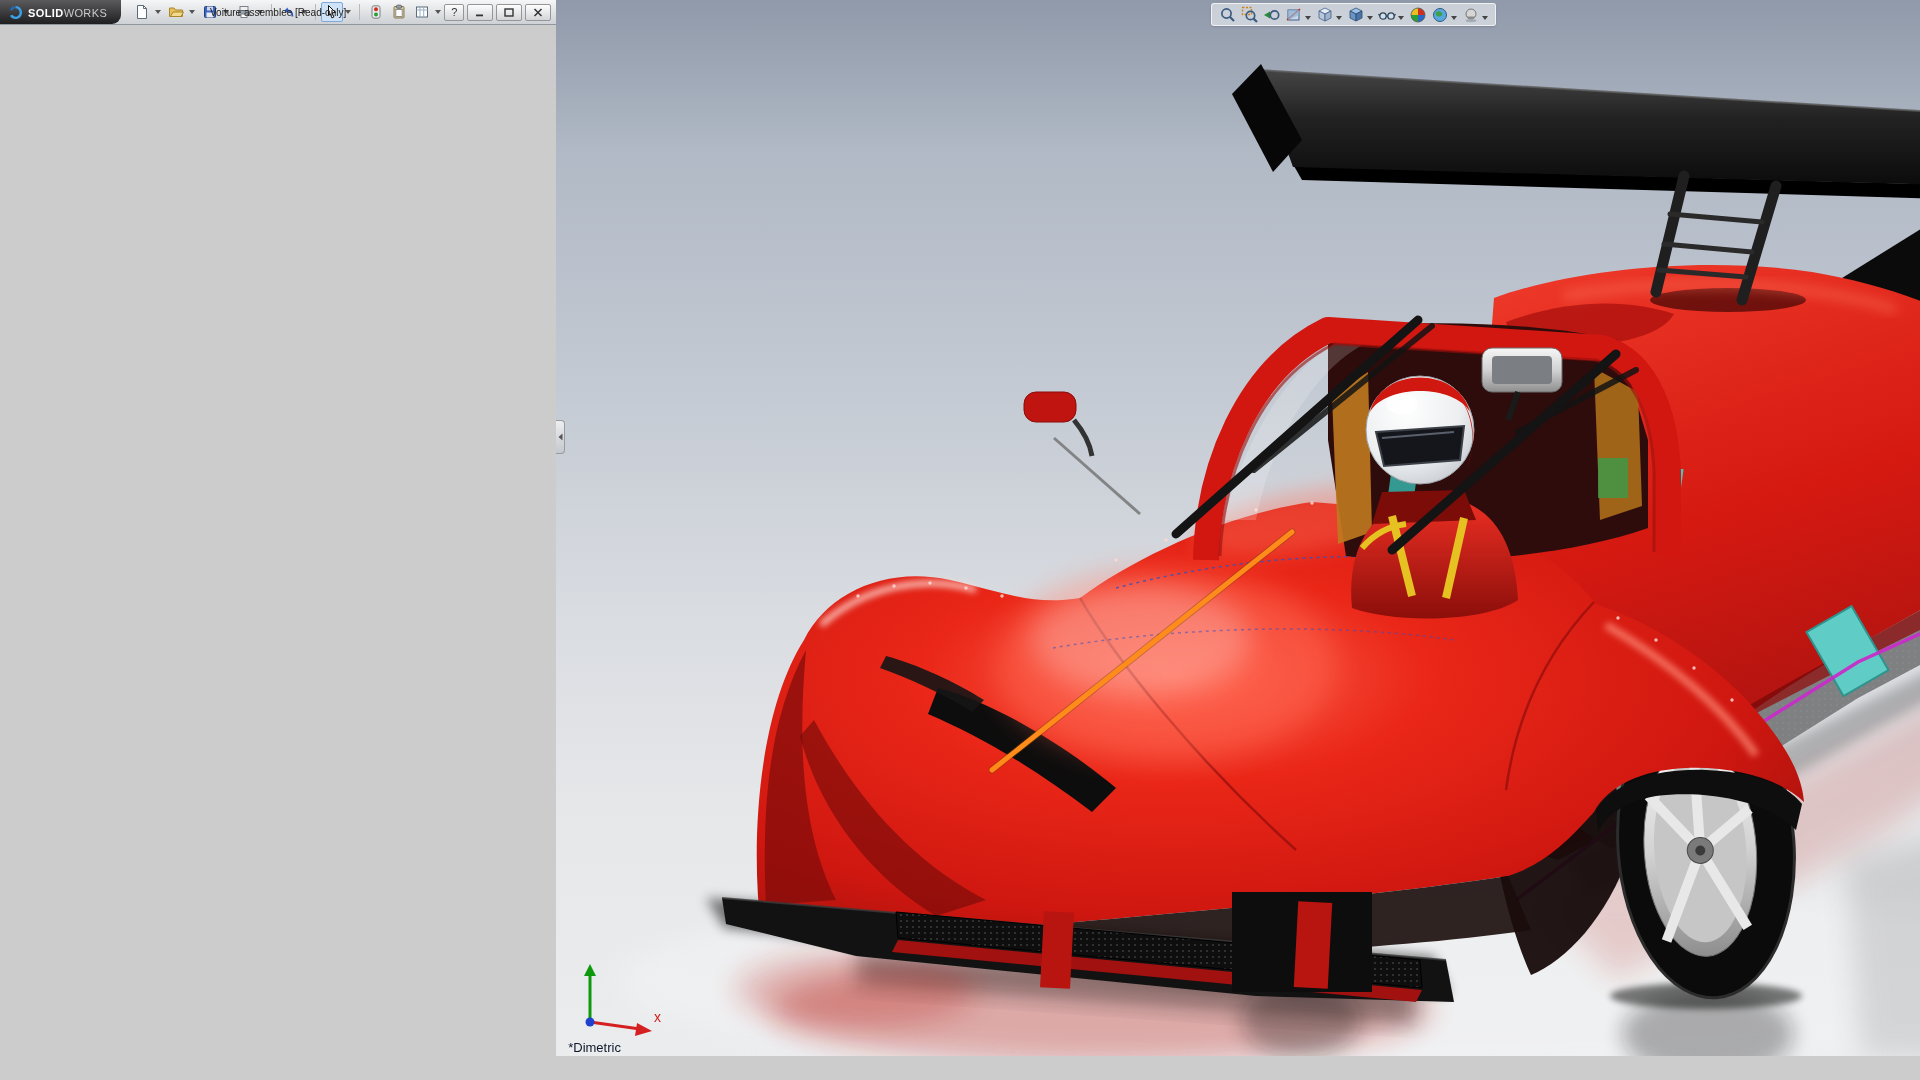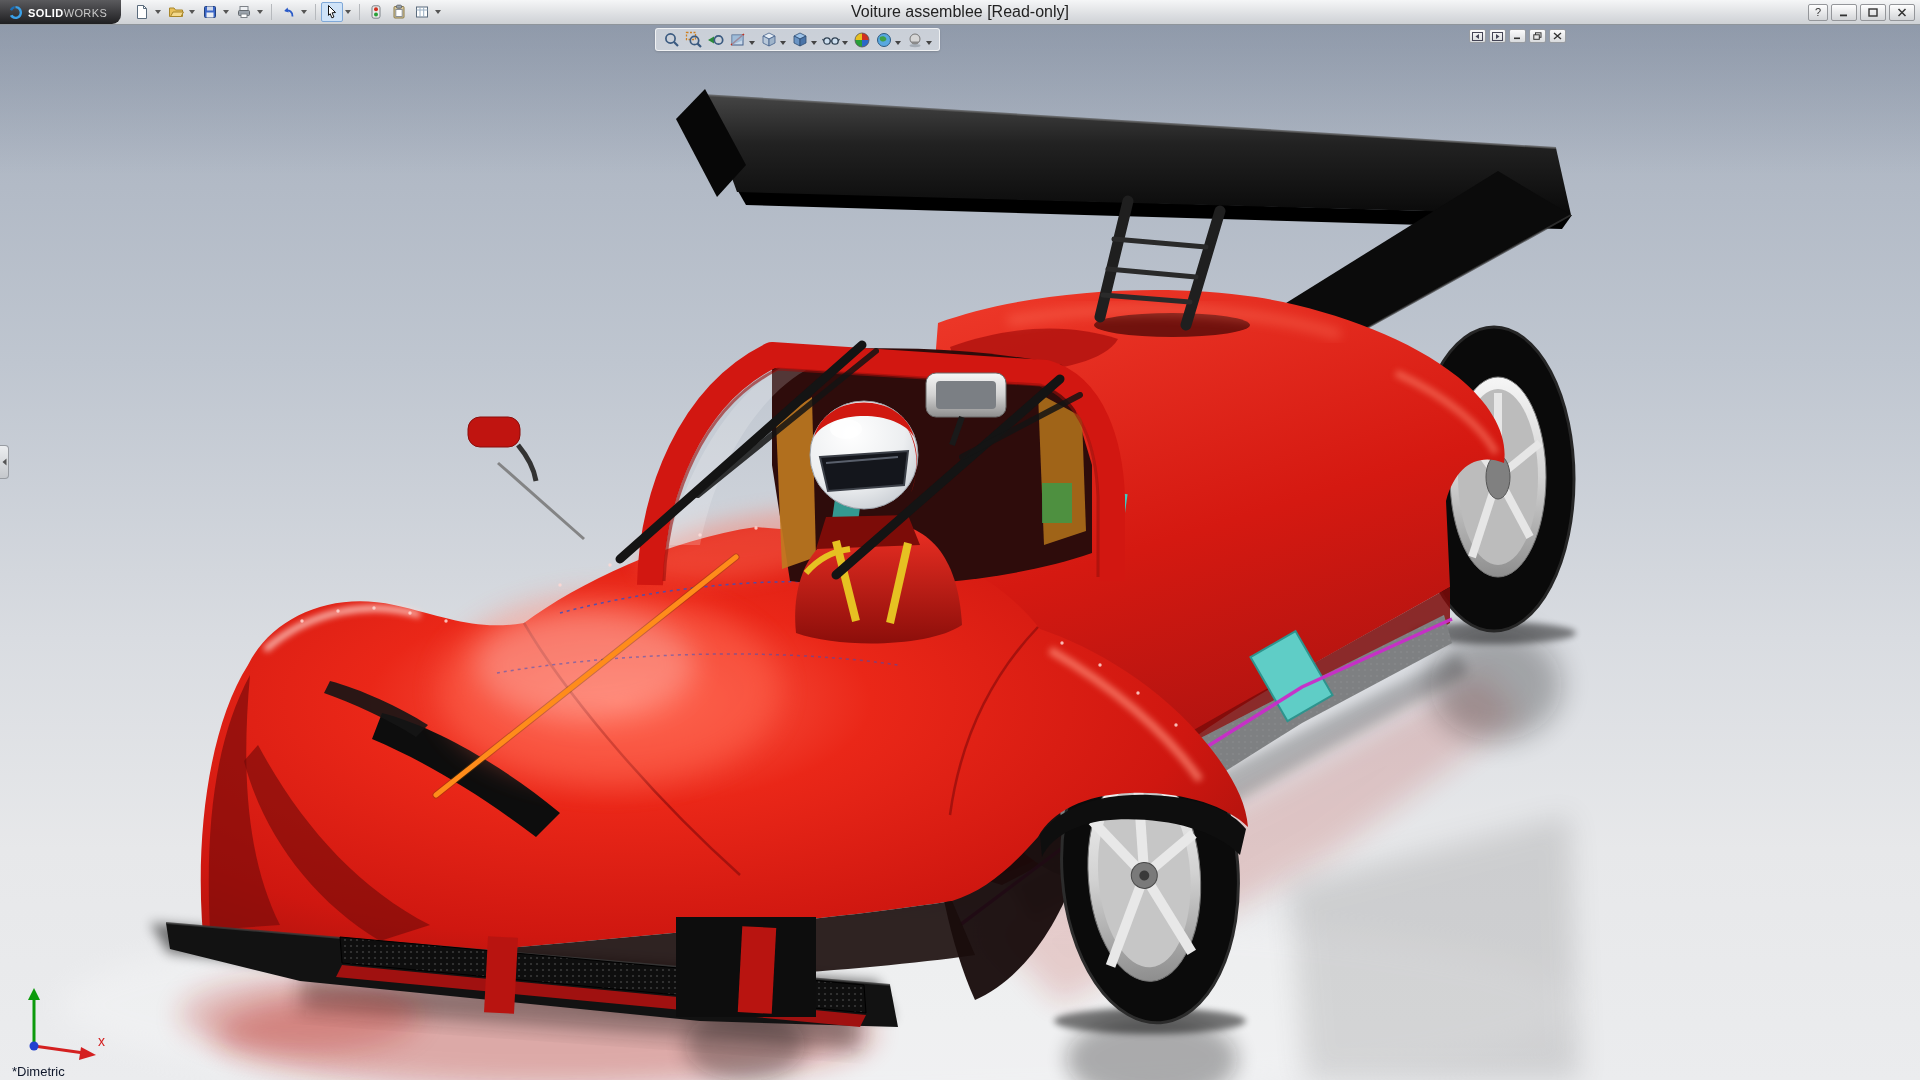--- a/index.html
+++ b/index.html
@@ -1,33 +1,33 @@
 <!DOCTYPE html>
 <html><head>
 <meta charset="utf-8">
 <style>
   html,body{margin:0;padding:0;}
   body{width:1920px;height:1080px;overflow:hidden;font-family:"Liberation Sans",sans-serif;background:#ccc;}
-  .app{width:1920px;height:1080px;display:flex;flex-direction:column;}
+  .app{width:1920px;height:1080px;display:flex;flex-direction:row;}
 
   
   .titlebar{height:24px;flex:0 0 24px;display:flex;align-items:center;position:relative;
     background:linear-gradient(#f5f6f7,#dddfe2 60%,#ced1d5);border-bottom:1px solid #8f959b;z-index:20;}
   .logo{display:flex;align-items:center;gap:5px;height:24px;padding:0 14px 0 8px;
     background:linear-gradient(#5b5b5e,#1f1f21);border-bottom-right-radius:9px;}
   .logo .solid{color:#fff;font-weight:bold;font-size:11px;letter-spacing:.4px;}
   .logo .works{color:#c9c9c9;font-size:11px;letter-spacing:.4px;}
   .tb{display:flex;align-items:center;margin-left:10px;gap:1px;}
   .tbtn{width:22px;height:20px;display:flex;align-items:center;justify-content:center;
     background:transparent;border:1px solid transparent;border-radius:2px;padding:0;cursor:default;}
   .tbtn.pressed{background:#cfe3f8;border-color:#7fa8d8;}
   .tcaret{width:0;height:0;border-left:3px solid transparent;border-right:3px solid transparent;
     border-top:4px solid #555;margin:0 3px 0 1px;display:inline-block;}
   .tsep{width:1px;height:16px;background:#b6b9bd;margin:0 4px;}
-  .title{position:absolute;left:50%;transform:translateX(-50%);font-size:16px;color:#222;white-space:nowrap;}
+  .title{position:absolute;left:50%;transform:translateX(-50%);font-size:10px;color:#222;white-space:nowrap;}
   .winctl{margin-left:auto;display:flex;gap:3px;align-items:center;padding-right:5px;}
   .wbtn{width:26px;height:17px;background:linear-gradient(#fefefe,#d3d5d8);border:1px solid #94969a;
     border-radius:2px;display:flex;align-items:center;justify-content:center;font-size:11px;color:#333;padding:0;}
   .helpbtn{width:20px;}
 
   
   .viewport{position:relative;width:1920px;height:1056px;flex:1;overflow:hidden;}
   .scene{position:absolute;left:0;top:0;width:1920px;height:1056px;display:block;}
 
   .headsup{position:absolute;top:3px;left:655px;display:flex;align-items:center;gap:1px;

